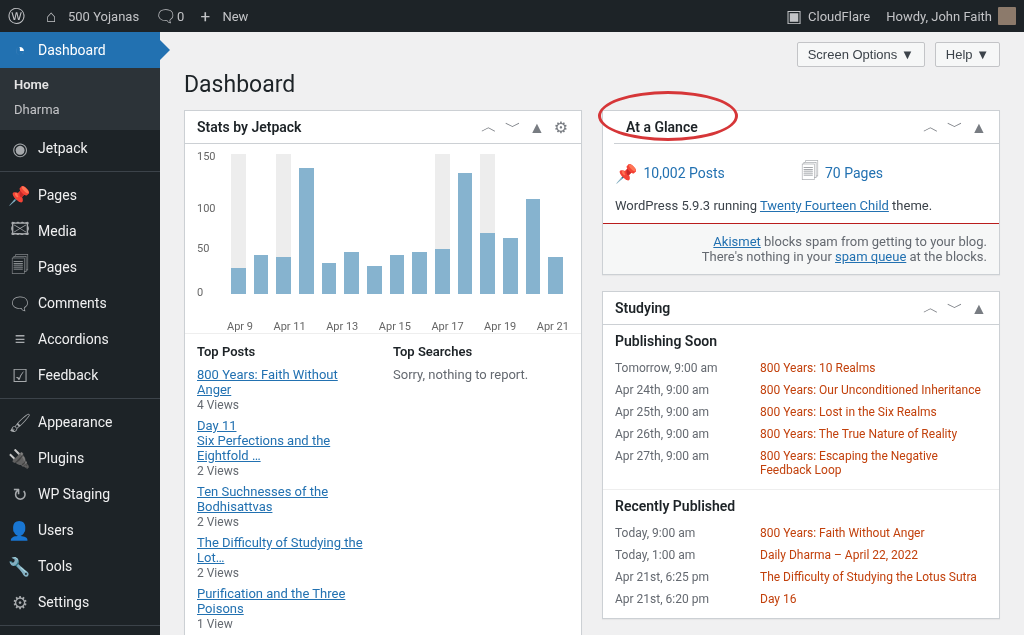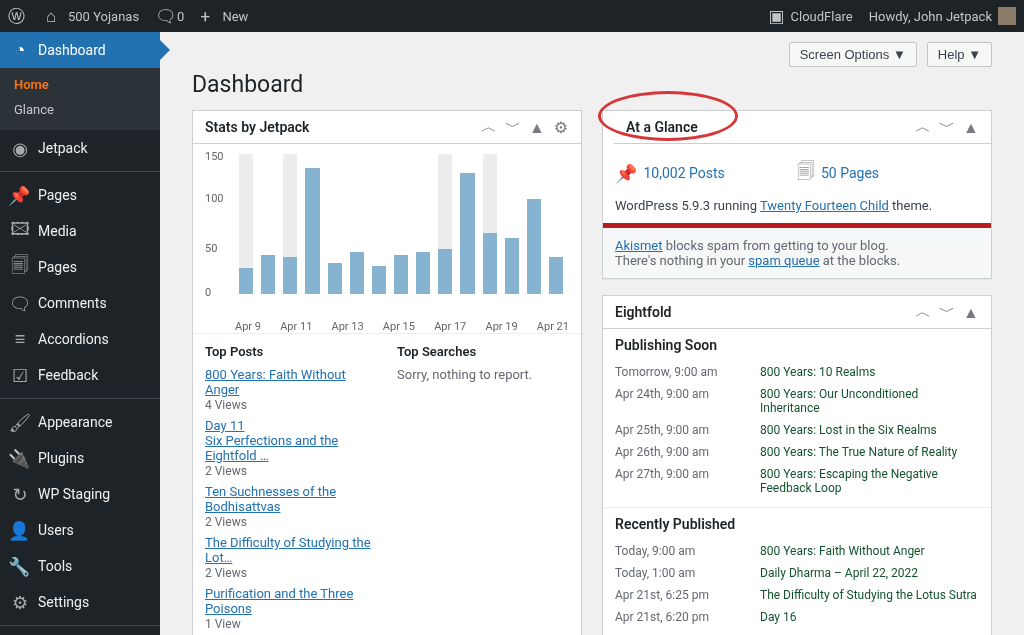--- a/index.html
+++ b/index.html
@@ -23,30 +23,30 @@
   
   #adminmenu {
     position:absolute; top:32px; left:0; bottom:0; width:160px; background:#1d2327; color:#f0f0f1;
   }
   .menu-item { display:flex; align-items:center; padding:8px 10px; color:#f0f0f1; cursor:pointer; font-size:14px; }
   .menu-item .micon { width:20px; height:20px; margin-right:8px; display:flex; align-items:center; justify-content:center; fill:#a7aaad; font-size:18px; color:#a7aaad; }
   .menu-item.selected { background:#2271b1; color:#fff; }
   .menu-item.selected .micon { fill:#fff; color:#fff; }
   .submenu { background:#2c3338; padding:4px 0 8px 0; }
   .submenu .sub-item { padding:5px 10px 5px 14px; font-size:13px; color:#c3c4c7; cursor:pointer; }
-  .submenu .sub-item.current { color:#f97316; font-weight:600; }
+  .submenu .sub-item.current { color:#e5e5e5; font-weight:600; }
   .menu-separator { height:1px; background:#3c434a; margin:5px 0; }
   .menu-arrow { position:absolute; right:-10px; width:0; height:0;
     border-top:10px solid transparent; border-bottom:10px solid transparent; border-left:10px solid #2271b1;
   }
   .menu-item.selected { position:relative; }
 
   
   #wpbody {
-    position:absolute; top:32px; left:160px; right:0; bottom:0; padding:0 32px; overflow:hidden;border-radius:16px;
+    position:absolute; top:32px; left:160px; right:0; bottom:0; padding:0 24px; overflow:hidden;border-radius:16px;
   }
   .top-buttons { display:flex; justify-content:flex-end; gap:10px; padding:10px 0 0 0; }
   .btn { background:#f6f7f7; border:1px solid #c3c4c7; padding:4px 10px; font-size:13px; color:#3c434a; cursor:pointer; border-radius:2px; }
   h1.page-title { font-size:23px; font-weight:400; color:#1d2327; padding:4px 0 12px 0; }
 
   .columns { display:flex; gap:20px; }
   .col { flex:1; min-width:0; }
 
   .postbox { background:#fff; border:1px solid #ccd0d4; box-shadow:0 1px 1px rgba(0,0,0,.04); margin-bottom:16px; }
   .postbox-header { display:flex; align-items:center; justify-content:space-between;
@@ -72,30 +72,30 @@
 
   
   .glance-row { display:flex; padding:4px 0 10px 0; }
   .glance-item { flex:1; display:flex; align-items:center; gap:6px; color:#2271b1; font-size:14px; }
   .glance-item .gicon { color:#8c8f94; font-size:18px; }
   .circled { position:relative;margin-left:11px; }
   .red-ellipse {
     position:absolute; border:3px solid #d63638; border-radius:50%;
     width:140px; height:50px; left:-16px; top:-20px; pointer-events:none;
   }
-  .glance-footer { background:#f6f7f7; border-top:5px solid #b91c1c; padding:10px 12px; font-size:13px; color:#646970; }
+  .glance-footer { background:#f6f7f7; border-top:1px solid #b91c1c; padding:10px 12px; font-size:13px; color:#646970;text-align:right; }
   .glance-footer a { text-decoration: underline; }
 
   
   .act-section h3 { font-size:14px; font-weight:600; padding:8px 12px; color:#1d2327;}
   .act-section .inside { padding:0; }
   .act-list { padding:0 12px 8px 12px; }
   .act-row { display:flex; padding:4px 0; font-size:12px; }
   .act-row .when { flex:0 0 145px; color:#646970; }
-  .act-row .what a { color:#14532d; }
+  .act-row .what a { color:#c2410c; }
   .act-sep { border-top:1px solid #eee; }
 
 </style>
 </head>
 <body>
 
 <div id="adminbar">
   <div class="left">
     <div class="ab-item">
         <span class="glyph">ⓦ</span>
@@ -112,35 +112,35 @@
       <span class="glyph">+</span>
       <span>New</span>
     </div>
   </div>
   <div class="right">
     <div class="ab-item">
       <span class="glyph">▣</span>
       <span>CloudFlare</span>
     </div>
     <div class="ab-item">
-      <span>Howdy, John Jetpack</span>
+      <span>Howdy, John Faith</span>
       <span class="avatar"></span>
     </div>
   </div>
 </div>
 
 <div id="adminmenu">
   <div class="menu-item selected">
     <span class="micon">◔</span>
     <span>Dashboard</span>
     <span class="menu-arrow"></span>
   </div>
   <div class="submenu">
     <div class="sub-item current">Home</div>
-    <div class="sub-item">Glance</div>
+    <div class="sub-item">Dharma</div>
   </div>
   <div class="menu-item">
       <span class="micon">◉</span>
       <span>Jetpack</span>
     </div>
   <div class="menu-separator"></div>
   <div class="menu-item">
       <span class="micon">📌</span>
       <span>Pages</span>
     </div>
@@ -210,21 +210,21 @@
           <div class="handle-actions">
             <span class="hicon">︿</span>
             <span class="hicon">﹀</span>
             <span class="hicon">▲</span>
             <span class="hicon">⚙</span>
           </div>
         </div>
         <div class="inside" style="padding-bottom:0">
           <div class="chart-wrap">
             <span class="ylabel" style="top:-4px">150</span>
-            <span class="ylabel" style="top:38px">100</span>
+            <span class="ylabel" style="top:48px">100</span>
             <span class="ylabel" style="top:88px">50</span>
             <span class="ylabel" style="top:132px">0</span>
             <div class="bars-row" id="bars-row">
                 <div class="bar-stack">
                   <div class="faint"></div>
                   <div class="val" style="height: 26.1333px;"></div>
                 </div>
                 <div class="bar-stack">
                   <div class="val" style="height: 39.2px;"></div>
                 </div>
@@ -315,36 +315,36 @@
           </div>
         </div>
         <div class="inside">
           <div class="glance-row">
             <div class="glance-item">
               <span class="gicon">📌</span>
               <a>10,002 Posts</a>
             </div>
             <div class="glance-item">
               <span class="gicon">🗐</span>
-              <a>50 Pages</a>
+              <a>70 Pages</a>
             </div>
           </div>
           <div>
             <span>WordPress 5.9.3 running </span><a style="text-decoration:underline">Twenty Fourteen Child</a><span> theme.</span>
           </div>
         </div>
         <div class="glance-footer">
           <div><a style="text-decoration:underline">Akismet</a><span> blocks spam from getting to your blog.</span></div>
           <div><span>There's nothing in your </span><a style="text-decoration:underline">spam queue</a><span> at the blocks.</span></div>
         </div>
       </div>
 
       <div class="postbox act-section">
         <div class="postbox-header">
-          <h2>Eightfold</h2>
+          <h2>Studying</h2>
           <div class="handle-actions">
             <span class="hicon">︿</span>
             <span class="hicon">﹀</span>
             <span class="hicon">▲</span>
           </div>
         </div>
         <div class="inside">
           <h3>Publishing Soon</h3>
           <div class="act-list" id="act-soon">
               <div class="act-row">

